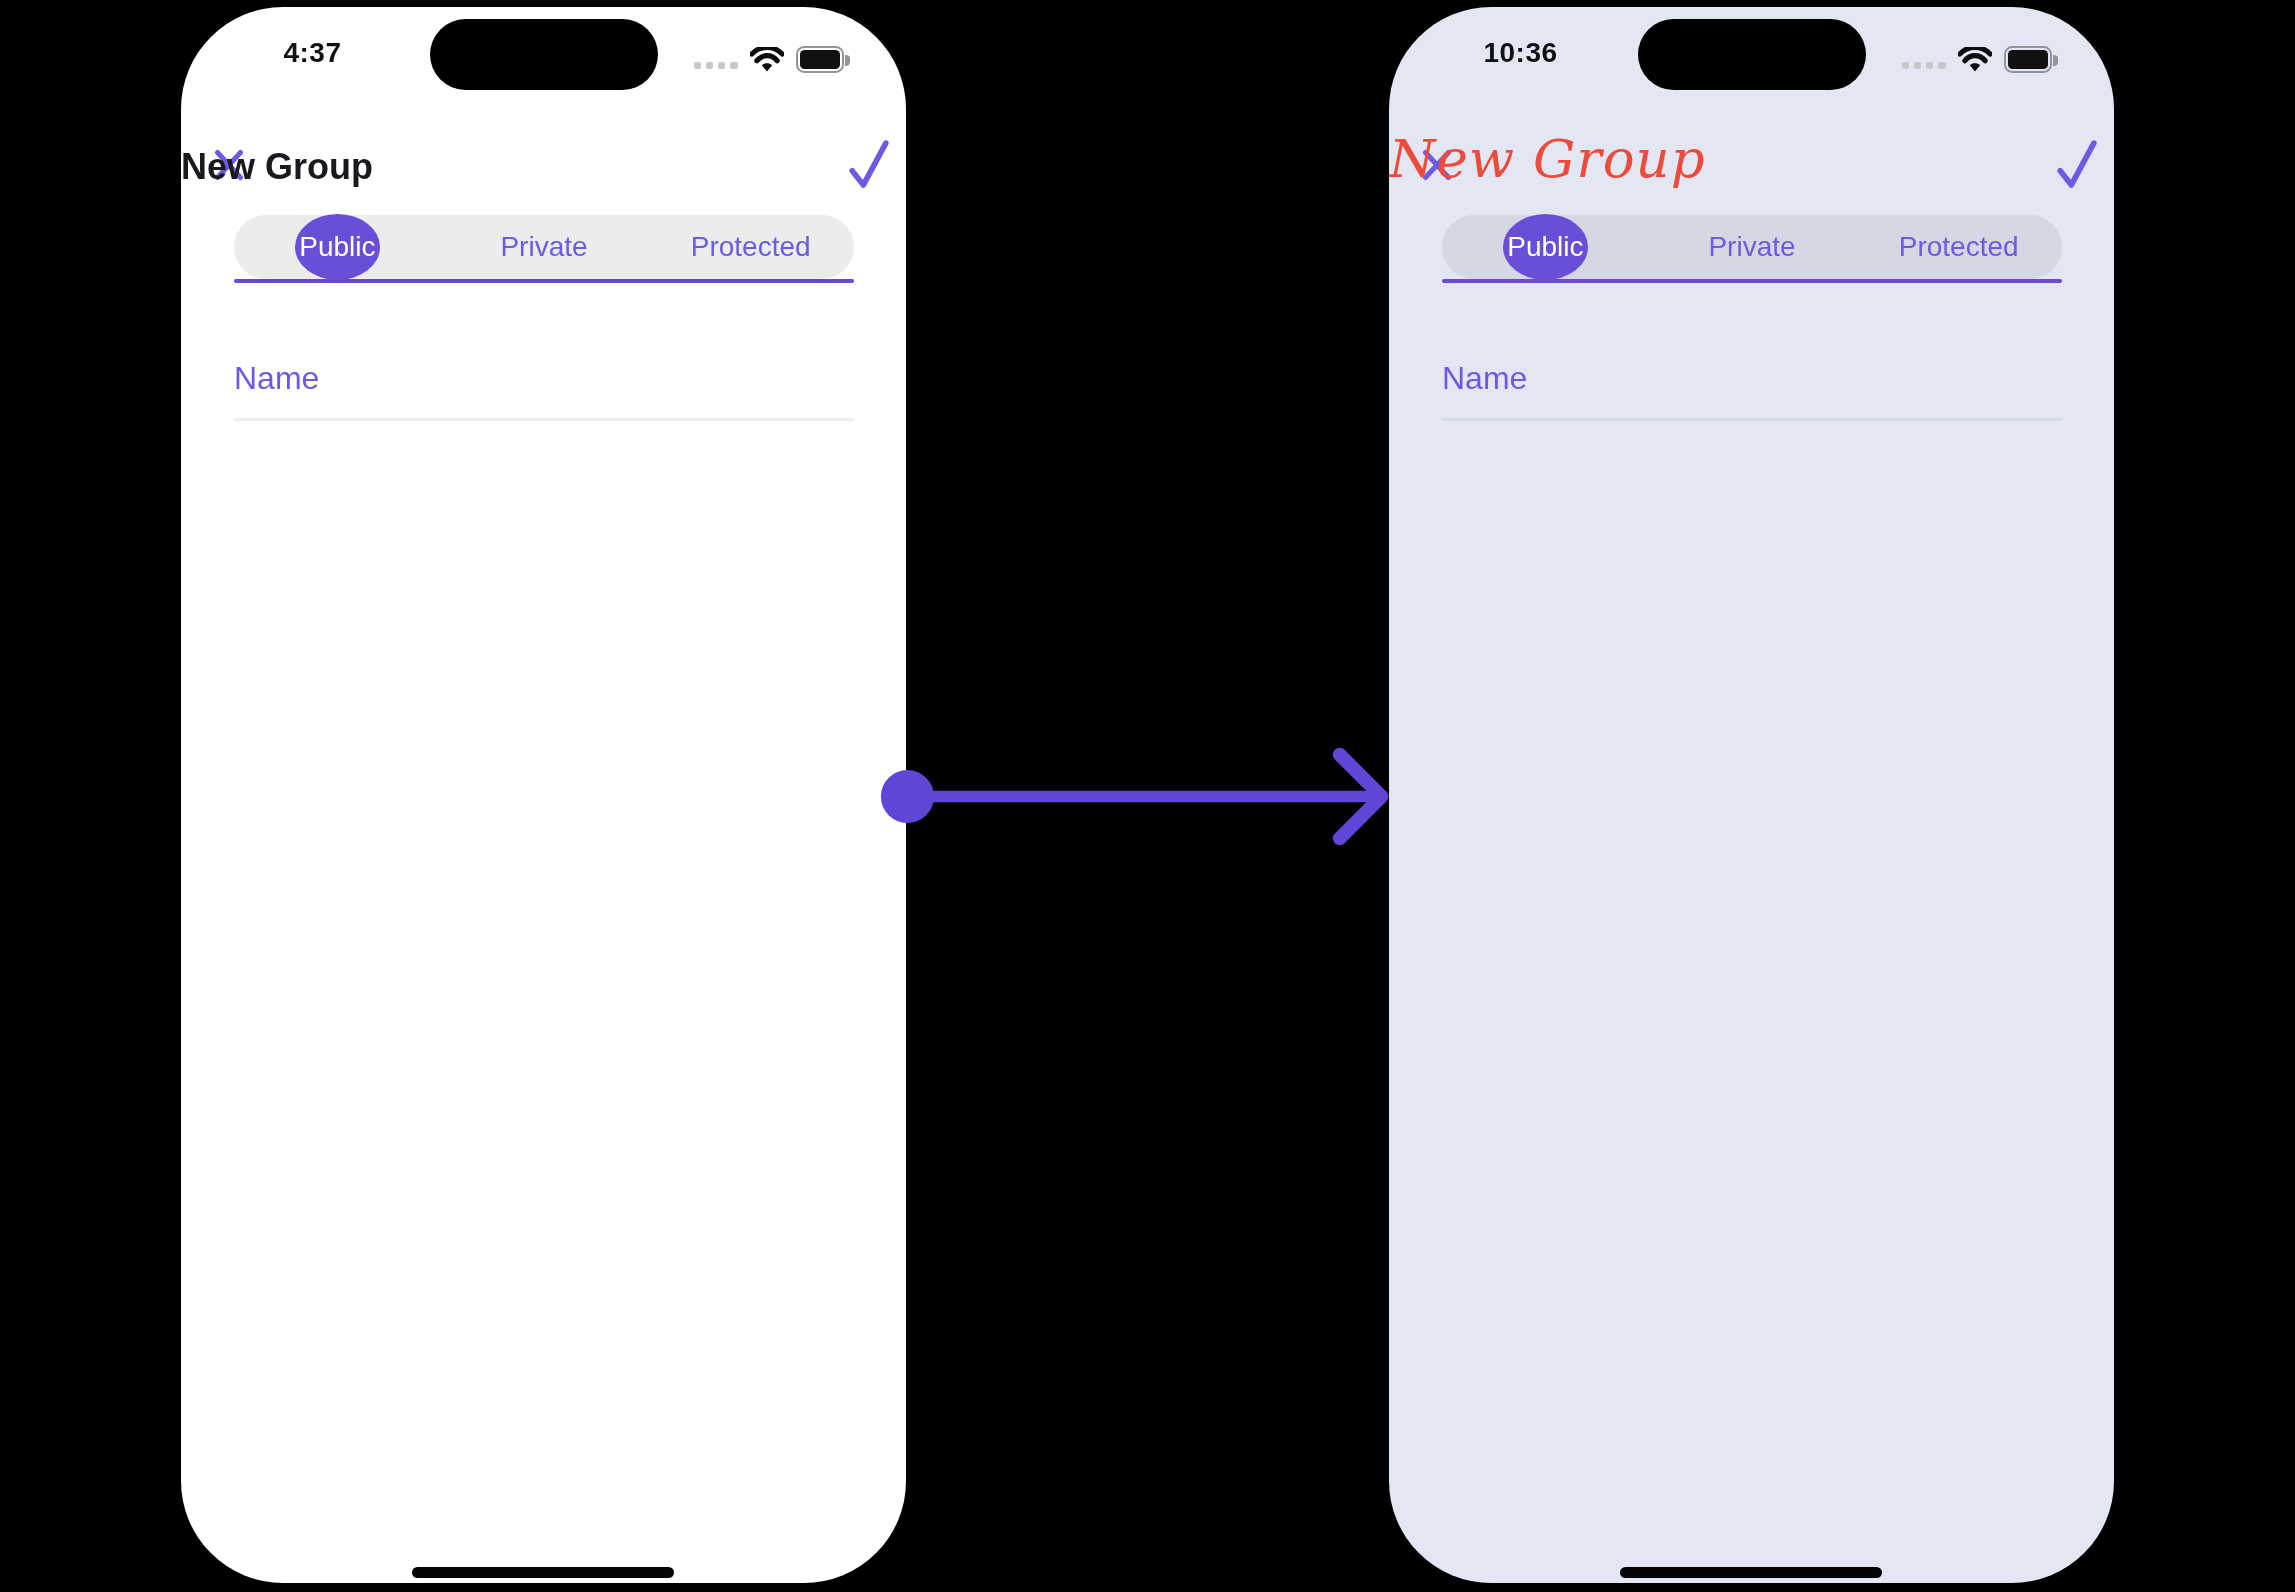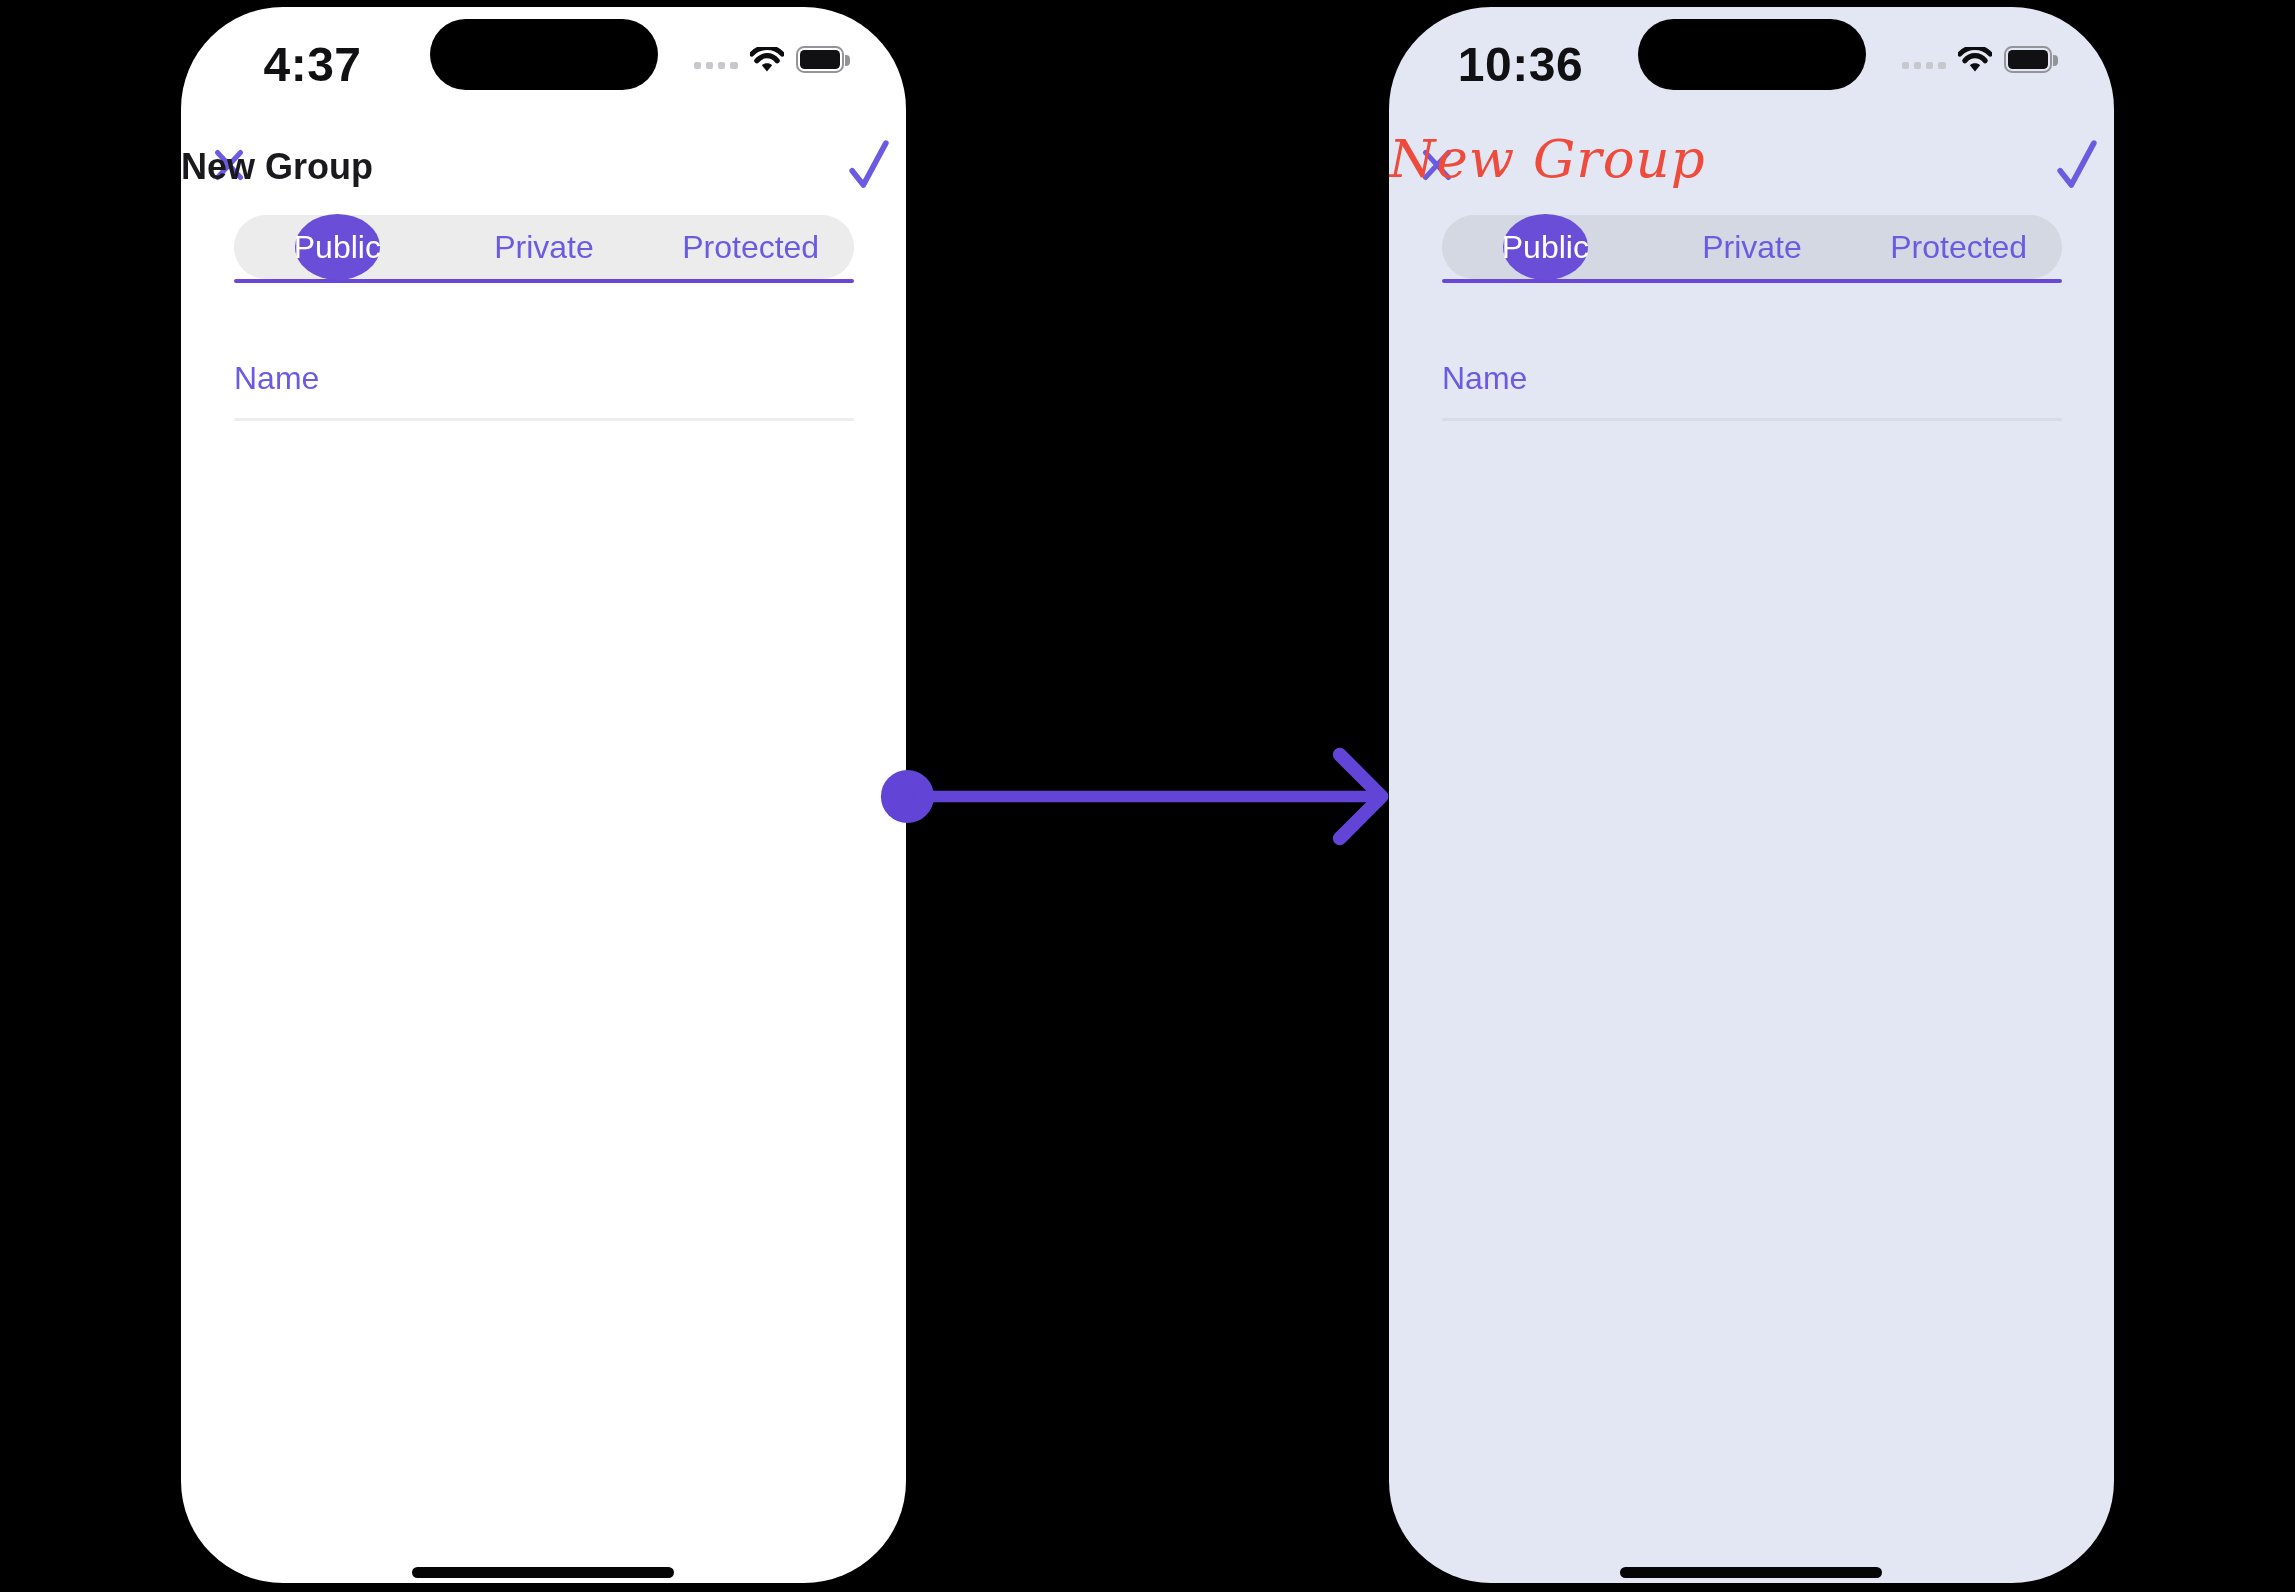--- a/index.html
+++ b/index.html
@@ -38,21 +38,21 @@
   .phone.right{left:1389px;background:var(--right-phone-bg);}
 
   .island{
     position:absolute;left:249px;top:12.2px;width:228px;height:71px;
     border-radius:38px;background:#000;
   }
 
   
   .time{
     position:absolute;left:65px;top:30px;width:133px;text-align:center;
-    font-size:48px;font-weight:700;color:var(--ink);letter-spacing:0.5px;
+    font-size:28px;font-weight:700;color:var(--ink);letter-spacing:0.5px;
   }
   .status-icons{
     position:absolute;right:56px;top:34px;height:37px;
     display:flex;align-items:center;gap:12.2px;
   }
   .cell-dots{display:flex;gap:5.1px;margin-top:11.2px;}
   .cell-dots i{width:7.1px;height:7.1px;border-radius:2px;background:var(--status-dot);}
   .wifi{width:34px;height:25.5px;display:block;}
   .battery{
     position:relative;width:48px;height:26.5px;margin-right:6.1px;
@@ -95,21 +95,21 @@
     background:var(--underline);border-radius:2px;
   }
   .tab-ellipse{
     position:absolute;left:61px;top:-1.5px;width:85px;height:66px;
     border-radius:50%;background:var(--accent-deep);
   }
   .tabs-row{position:absolute;left:0;top:0;width:620px;height:64px;display:flex;}
   .tab{
     flex:1;display:flex;align-items:center;justify-content:center;
     background:none;border:none;cursor:pointer;
-    font-family:inherit;font-size:32px;color:var(--accent);
+    font-family:inherit;font-size:28px;color:var(--accent);
   }
   .tab.selected{color:#ffffff;}
 
   
   .name-input{
     position:absolute;left:53px;top:343px;width:620px;height:56px;
     background:transparent;border:none;outline:none;
     font-family:inherit;font-size:32px;color:var(--accent);
   }
   .name-input::placeholder{color:var(--accent);opacity:1;}

